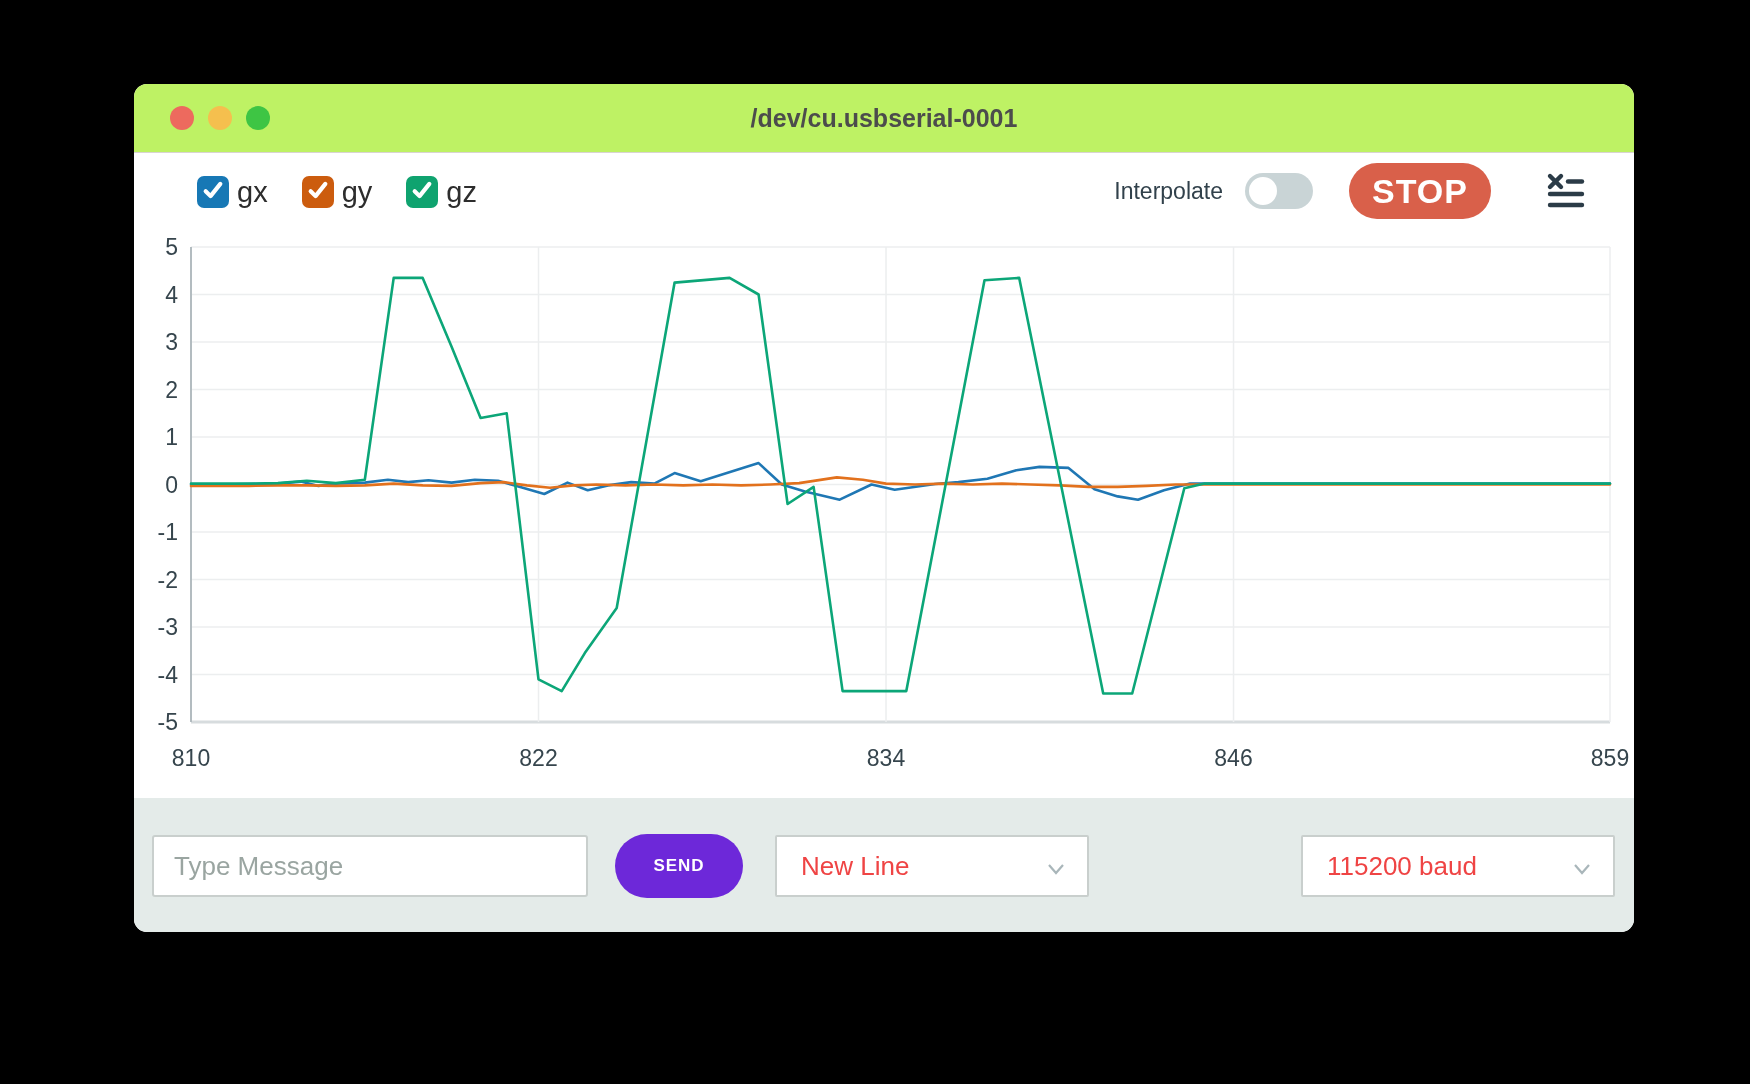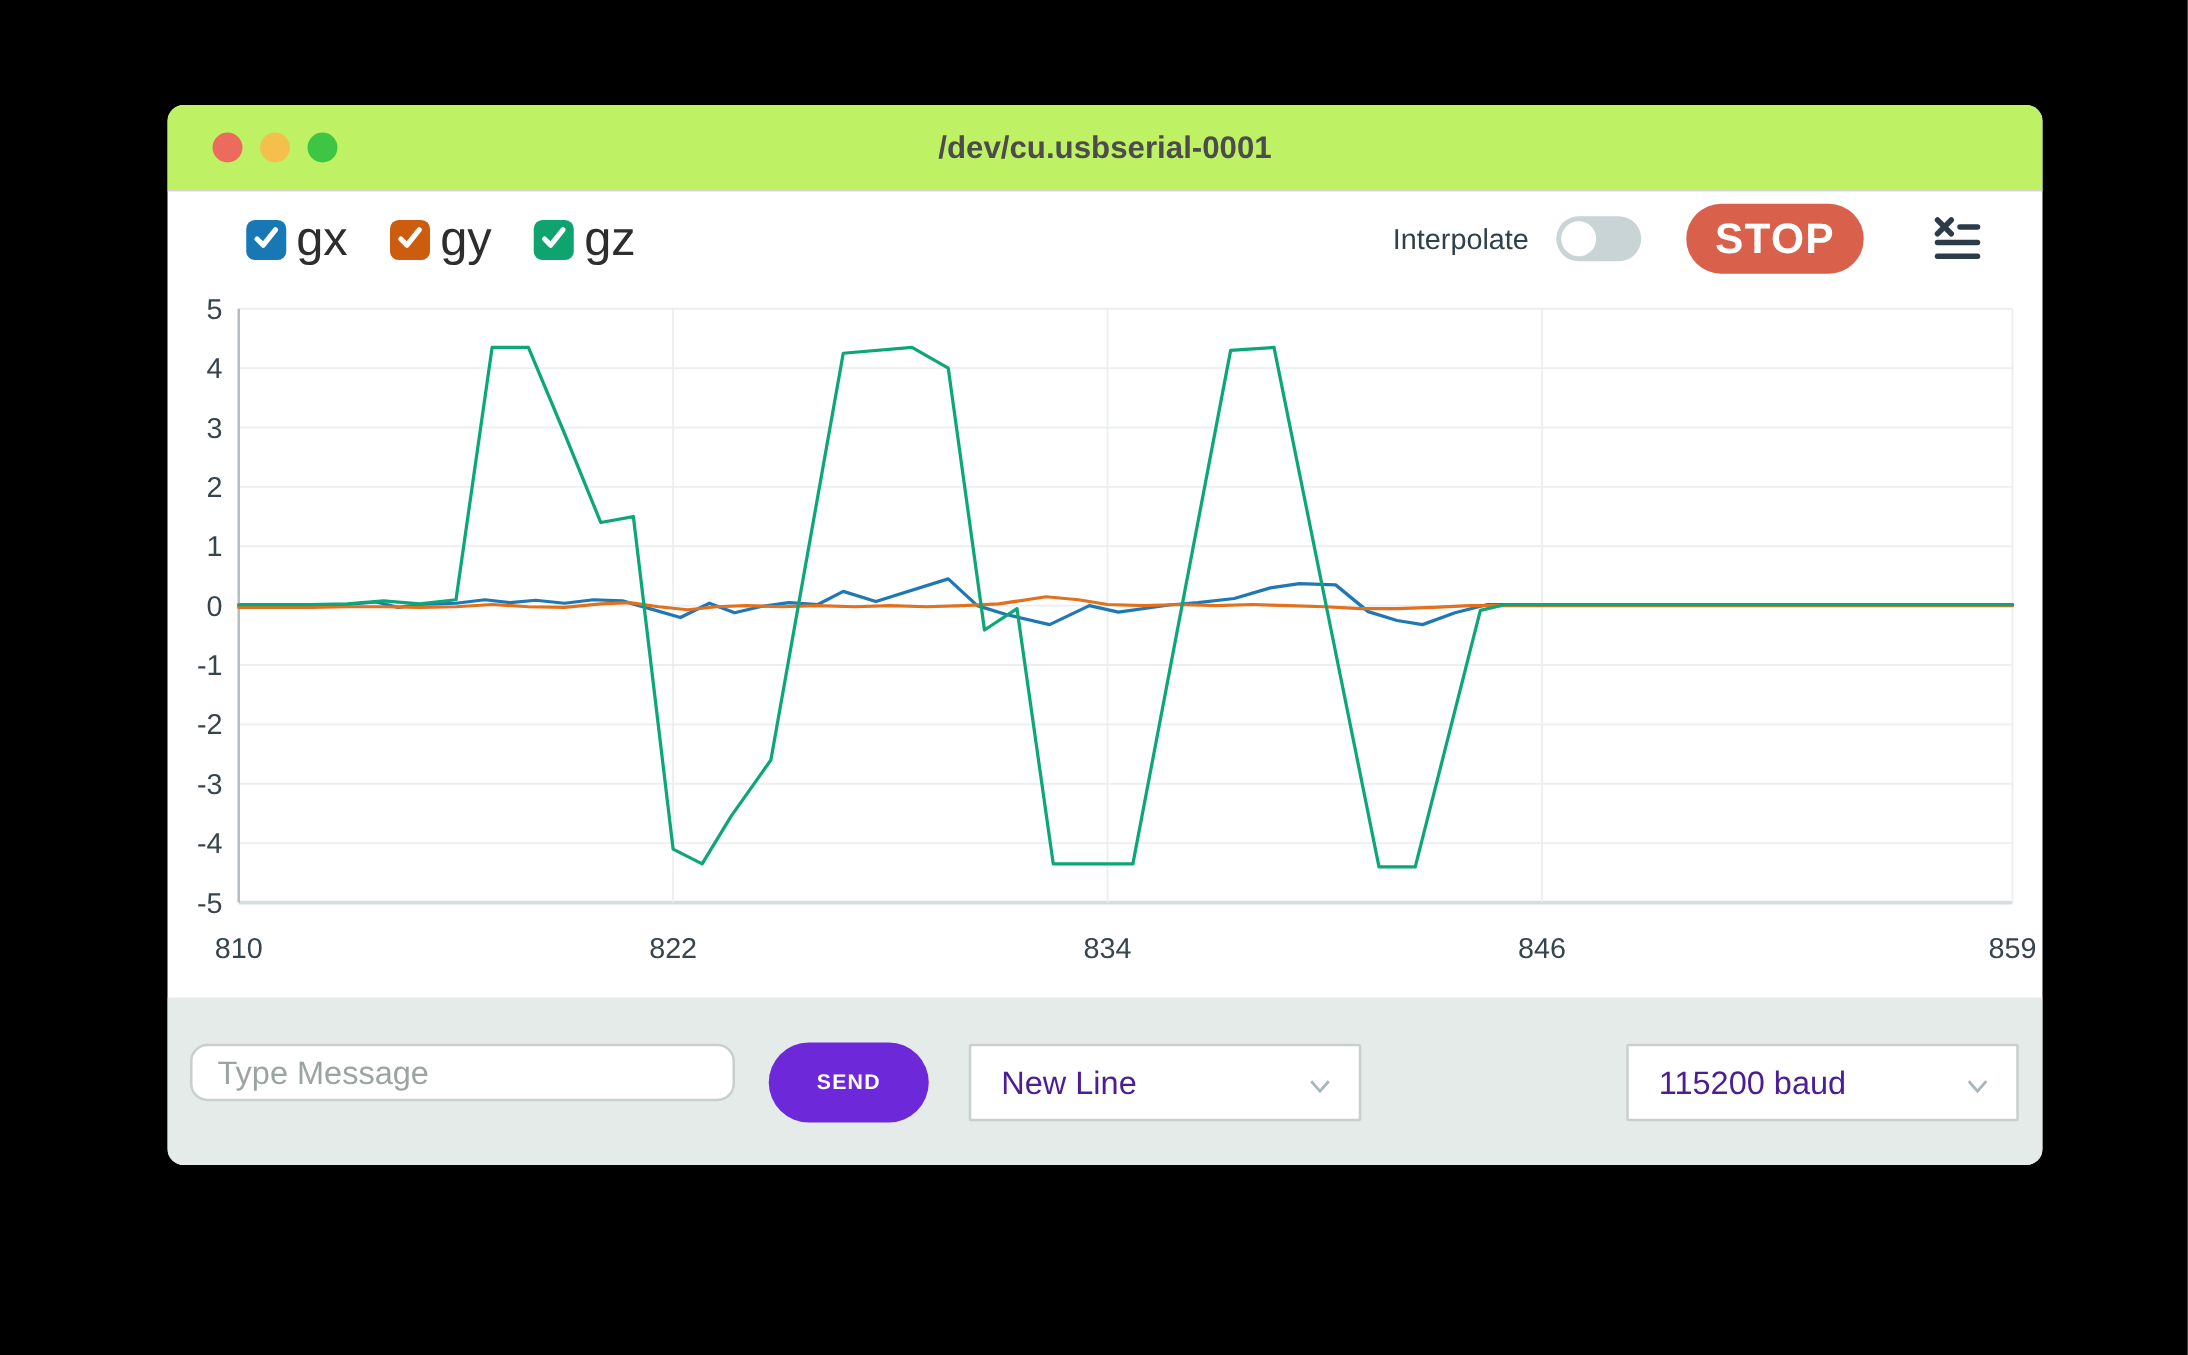--- a/index.html
+++ b/index.html
@@ -10,45 +10,45 @@
   .titlebar{position:absolute;left:0;top:0;width:100%;height:68px;background:#bef264;
             border-bottom:1px solid #d9d4d2;}
   .lights{position:absolute;left:36px;top:0;height:68px;display:flex;align-items:center;gap:14px;}
   .light{width:24px;height:24px;border-radius:50%;}
   .title{position:absolute;left:0;top:0;width:100%;height:68px;line-height:68px;text-align:center;
          font-size:25px;font-weight:bold;color:#4c4c4c;}
   
   .legend{position:absolute;left:63px;top:90px;display:flex;align-items:center;height:36px;}
   .legend-item{display:flex;align-items:center;margin-right:34px;}
   .checkbox{width:32px;height:32px;border-radius:7px;display:flex;align-items:center;justify-content:center;}
-  .legend-label{font-size:39px;color:#2d2d2d;margin-left:8px;}
+  .legend-label{font-size:29px;color:#2d2d2d;margin-left:8px;}
   .controls{position:absolute;right:49px;top:78px;height:58px;display:flex;align-items:center;}
   .interp-label{font-size:23px;color:#31414b;}
   .toggle{width:68px;height:36px;border-radius:18px;background:#c9d4d6;margin-left:22px;position:relative;}
   .toggle-knob{position:absolute;left:4px;top:4px;width:28px;height:28px;border-radius:50%;background:#fff;}
   .stop-btn{margin-left:36px;width:142px;height:56px;border-radius:28px;border:none;
             color:#fff;font-size:34px;font-weight:bold;letter-spacing:1px;
             font-family:"Liberation Sans",sans-serif;display:flex;align-items:center;justify-content:center;}
   .list-icon{margin-left:54px;width:40px;height:40px;display:flex;align-items:center;justify-content:center;}
   
   .chart{position:absolute;left:0;top:68px;width:1500px;height:646px;}
   .chart svg{display:block;}
   .tick{font-size:23px;fill:#36454d;font-family:"Liberation Sans",sans-serif;}
   
   .bottombar{position:absolute;left:0;top:714px;width:1500px;height:134px;background:#e4ebe9;}
-  .msg-input{position:absolute;left:18px;top:37px;width:436px;height:46px;box-sizing:border-box;
-             border:2px solid #c9cfcd;border-radius:14px;background:#fff;padding:0 20px;
+  .msg-input{position:absolute;left:18px;top:37px;width:436px;height:62px;box-sizing:border-box;
+             border:2px solid #c9cfcd;border-radius:3px;background:#fff;padding:0 20px;
              font-size:26px;color:#3a464b;font-family:"Liberation Sans",sans-serif;outline:none;}
   .msg-input::placeholder{color:#9aa5a1;}
   .send-btn{position:absolute;left:481px;top:36px;width:128px;height:64px;border:none;border-radius:32px;
             background:#6d28d9;color:#fff;font-size:17px;font-weight:bold;letter-spacing:1px;
             font-family:"Liberation Sans",sans-serif;display:flex;align-items:center;justify-content:center;}
   .select{position:absolute;top:37px;width:314px;height:62px;box-sizing:border-box;background:#fff;
           border:2px solid #c9cfcd;border-radius:2px;display:flex;align-items:center;
-          padding:0 22px 0 24px;font-size:26px;color:#4c1d95;}
+          padding:0 22px 0 24px;font-size:26px;color:#ef4444;}
   .select .sel-text{flex:1;}
   .select-line{left:641px;}
   .select-baud{left:1167px;}
 </style>
 </head>
 <body>
 
 <div class="window">
 
   <div class="titlebar">

